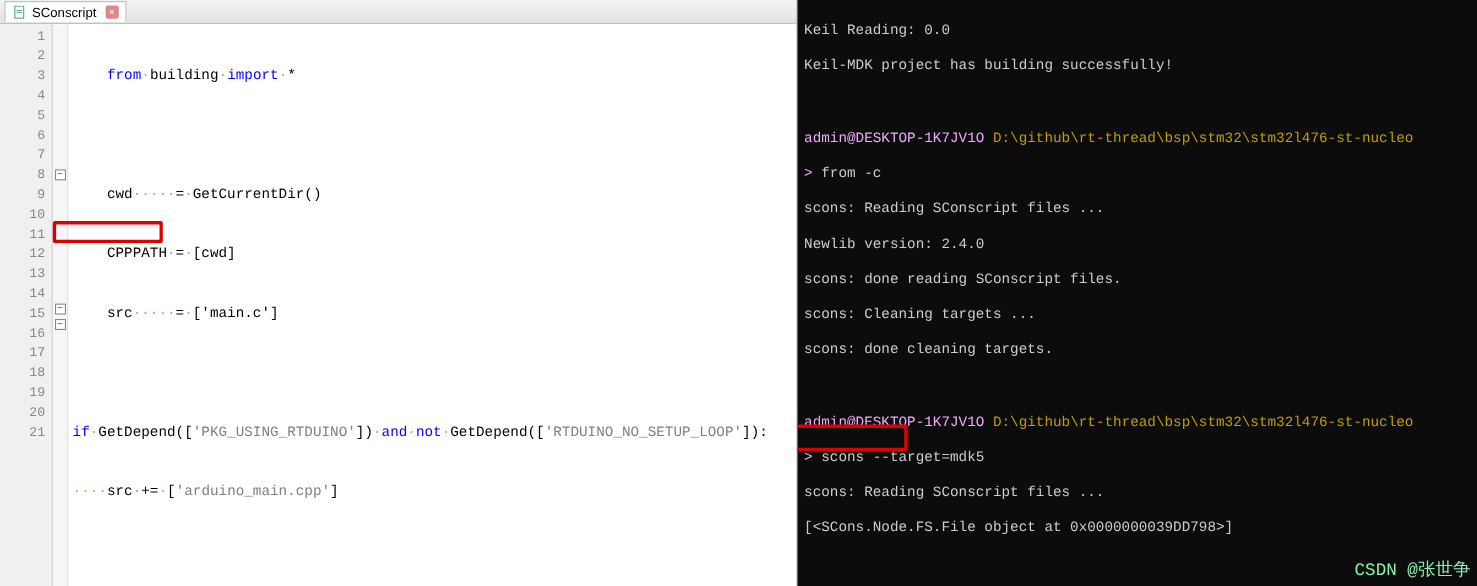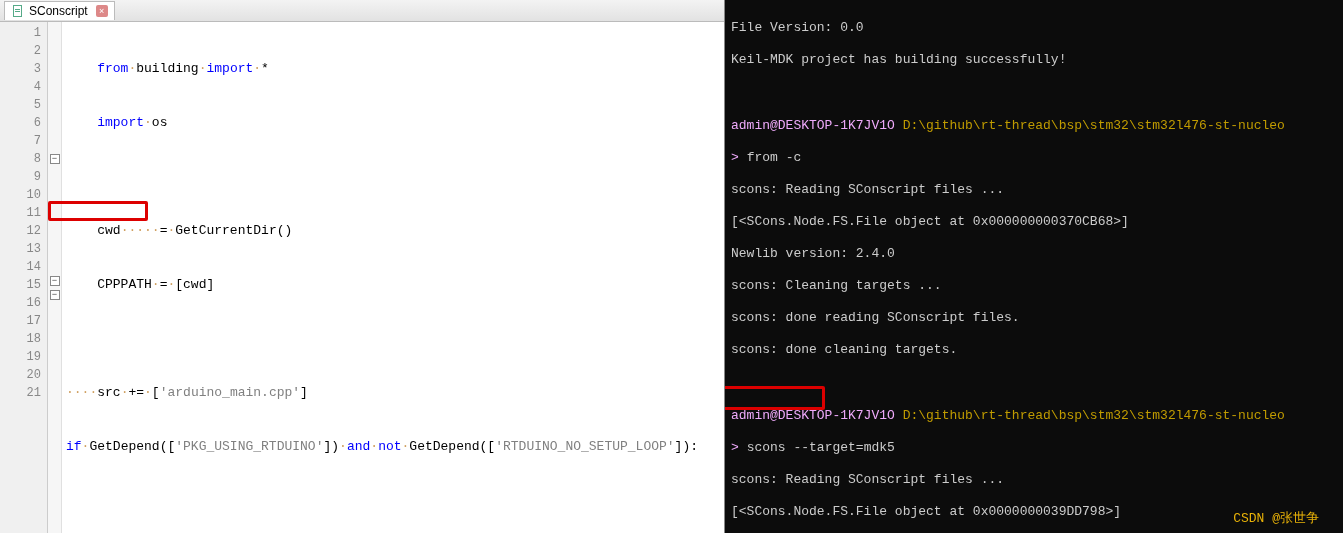--- a/index.html
+++ b/index.html
@@ -114,24 +114,24 @@
   line-height: 16px;
   white-space: pre-wrap;
   word-break: break-all;
   overflow: hidden;
   position: relative;
 }
 .t-green { color: #f0abfc; }
 .t-yellow { color: #c19c00; font-family: Liberation Mono, monospace; }
 .watermark {
   position: absolute;
-  right: 24px;
+  right: 6px;
   bottom: 6px;
-  color: #eab308;
-  font-size: 13px;
+  color: #86efac;
+  font-size: 16px;
 }
 .blank { height: 18px; }
 </style>
 </head>
 <body>
 
 <div class="editor-pane">
   <div class="tab-bar">
     <div class="tab">
       <span class="tab-icon">
@@ -182,55 +182,54 @@
         <div class="blank"></div>
         <div class="blank"></div>
         <div class="blank"></div>
         <div class="blank"></div>
         <div class="blank"></div>
       <div class="fold-box">−</div>
       <div class="fold-box">−</div>
     </div>
     <div class="code-lines">
       <div class="code-line">    <span class="kw">from</span><span class="ws">·</span><span>building</span><span class="ws">·</span><span class="kw">import</span><span class="ws">·</span><span>*</span></div>
-      <div class="code-line">    <span class="kw">import</span><span class="ws">·</span><span>os</span></div>
       <div class="code-line"></div>
       <div class="code-line">    <span>cwd</span><span class="ws">·····</span>=<span class="ws">·</span><span>GetCurrentDir()</span></div>
       <div class="code-line">    <span>CPPPATH</span><span class="ws">·</span>=<span class="ws">·</span><span>[cwd]</span></div>
+      <div class="code-line">    <span>src</span><span class="ws">·····</span>=<span class="ws">·</span><span>['main.c']</span></div>
       <div class="code-line"></div>
+      <div class="code-line"><span class="kw">if</span><span class="ws">·</span><span>GetDepend([</span><span class="str">'PKG_USING_RTDUINO'</span><span>])</span><span class="ws">·</span><span class="kw">and</span><span class="ws">·</span><span class="kw">not</span><span class="ws">·</span><span>GetDepend([</span><span class="str">'RTDUINO_NO_SETUP_LOOP'</span><span>]):</span></div>
       <div class="code-line"><span class="ws">····</span><span>src</span><span class="ws">·</span><span>+=</span><span class="ws">·</span><span>[</span><span class="str">'arduino_main.cpp'</span><span>]</span></div>
-      <div class="code-line"><span class="kw">if</span><span class="ws">·</span><span>GetDepend([</span><span class="str">'PKG_USING_RTDUINO'</span><span>])</span><span class="ws">·</span><span class="kw">and</span><span class="ws">·</span><span class="kw">not</span><span class="ws">·</span><span>GetDepend([</span><span class="str">'RTDUINO_NO_SETUP_LOOP'</span><span>]):</span></div>
       
       
       
       
       
       
       
       
       
       
       
       
       <div class="red-box" style="left:-14px; top:179px; width:100px; height:20px;"></div>
     </div>
   </div>
 </div>
 
 <div class="terminal-pane">
-<div>File Version: 0.0</div>
+<div>Keil Reading: 0.0</div>
 <div>Keil-MDK project has building successfully!</div>
 <div class="blank"></div>
 <div><span class="t-green">admin@DESKTOP-1K7JV1O</span> <span class="t-yellow">D:\github\rt-thread\bsp\stm32\stm32l476-st-nucleo</span></div>
 <div><span class="t-green">&gt;</span> <span>from -c</span></div>
 <div>scons: Reading SConscript files ...</div>
-<div>[&lt;SCons.Node.FS.File object at 0x000000000370CB68&gt;]</div>
 <div>Newlib version: 2.4.0</div>
+<div>scons: done reading SConscript files.</div>
 <div>scons: Cleaning targets ...</div>
-<div>scons: done reading SConscript files.</div>
 <div>scons: done cleaning targets.</div>
 <div class="blank"></div>
 <div><span class="t-green">admin@DESKTOP-1K7JV1O</span> <span class="t-yellow">D:\github\rt-thread\bsp\stm32\stm32l476-st-nucleo</span></div>
 <div><span class="t-green">&gt;</span> <span>scons --target=mdk5</span></div>
 <div>scons: Reading SConscript files ...</div>
 <div>[&lt;SCons.Node.FS.File object at 0x0000000039DD798&gt;]</div>
 
 
 
 

